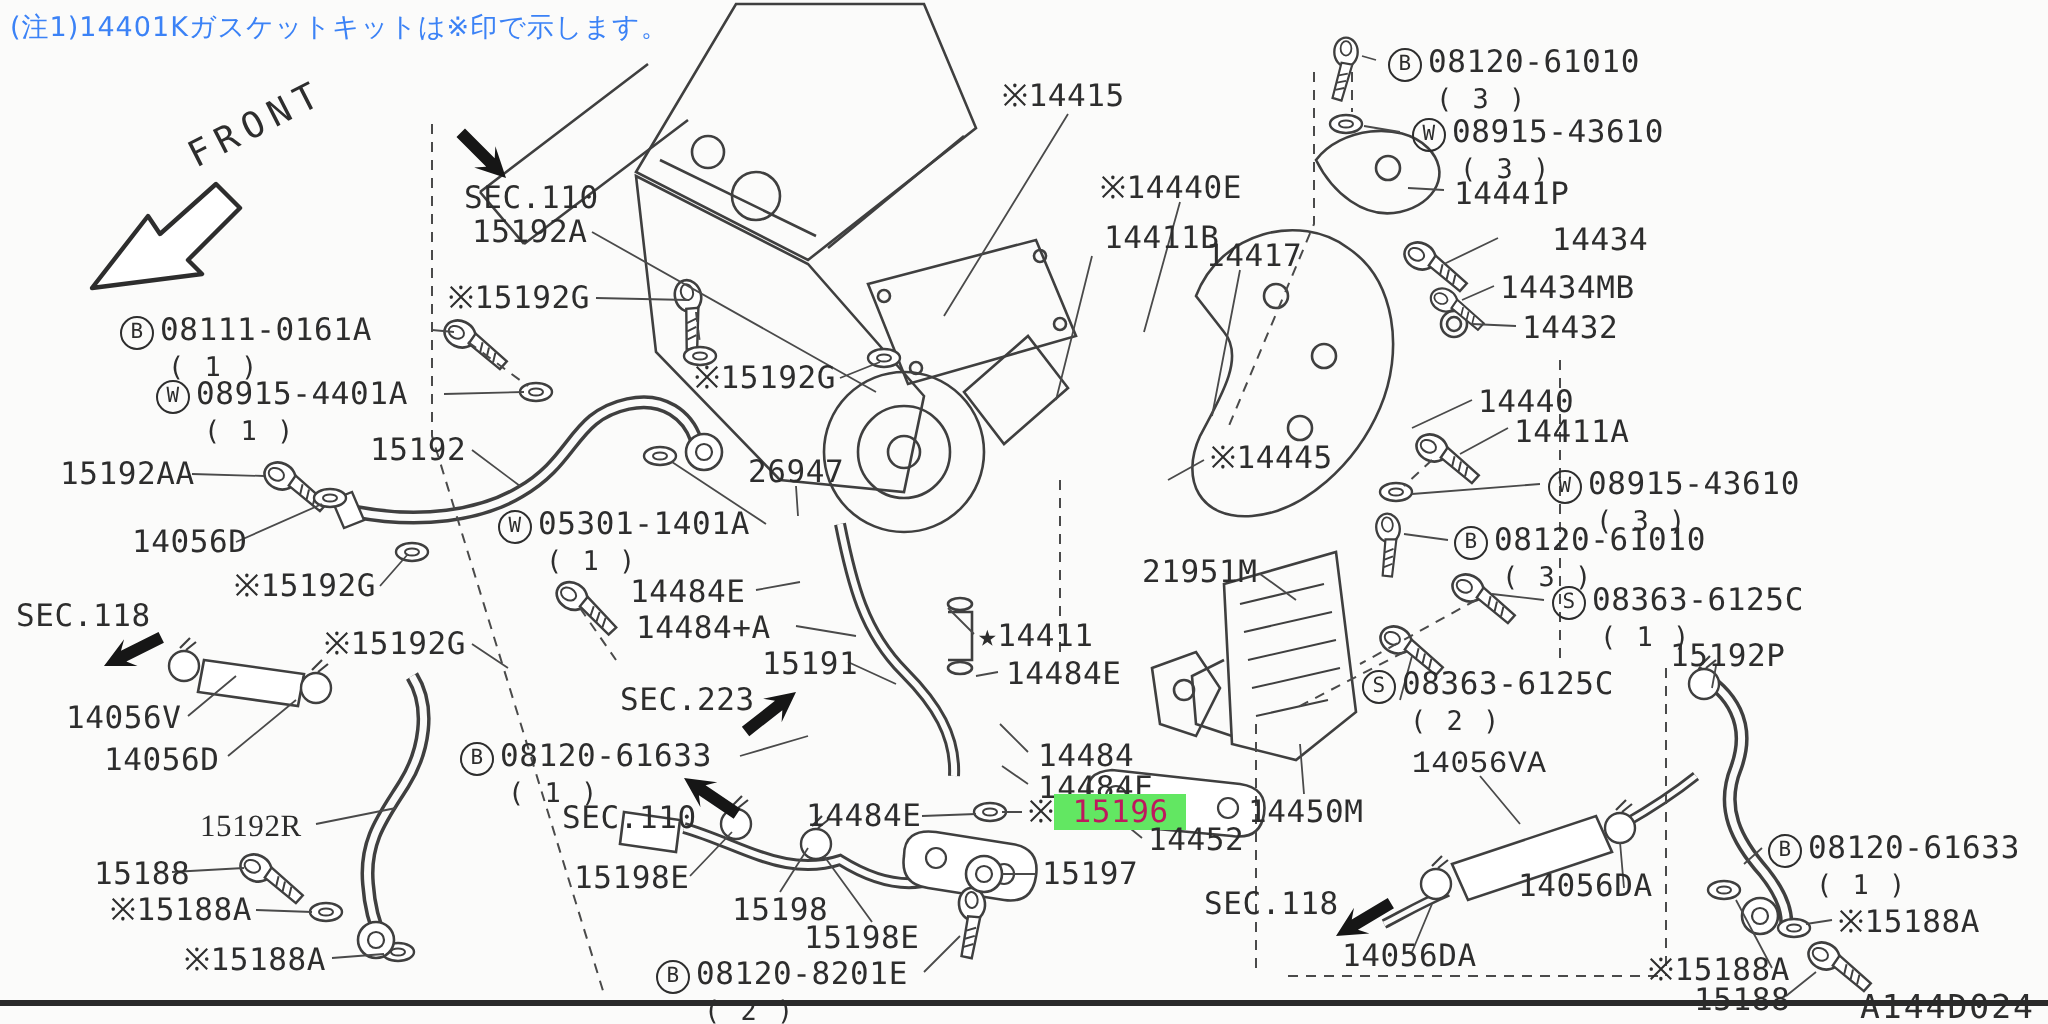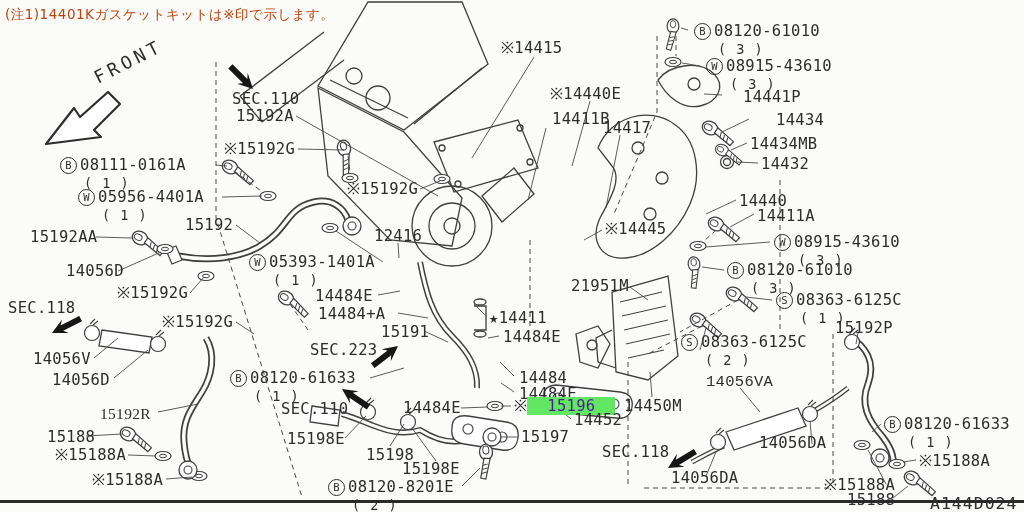--- a/index.html
+++ b/index.html
@@ -1,25 +1,25 @@
 <!DOCTYPE html>
 <html><head>
 <meta charset="utf-8">
 <style>
   html,body{margin:0;padding:0;background:#e8e8e8;}
   #stage{position:relative;width:1024px;height:512px;background:#fbfbfa;overflow:hidden;
          font-family:"DejaVu Sans Mono", monospace;color:#2d2d2d;}
   #art{position:absolute;left:0;top:0;}
   .notes{position:absolute;left:5px;top:4px;line-height:20px;font-size:13.5px;
-         font-family:"DejaVu Sans","Liberation Sans",sans-serif;color:#c2410c;letter-spacing:.5px;white-space:nowrap;}
+         font-family:"DejaVu Sans","Liberation Sans",sans-serif;color:#3b82f6;letter-spacing:.5px;white-space:nowrap;}
   .lbl{position:absolute;font-size:15.5px;line-height:16px;letter-spacing:.3px;white-space:nowrap;color:#2d2d2d;}
   .lbl .circ{display:inline-block;width:15px;height:15px;border:1.4px solid #2d2d2d;border-radius:50%;
              font-size:10.5px;line-height:15px;text-align:center;vertical-align:1px;margin-right:3px;}
   .lbl .qty{display:block;font-size:13.5px;margin-left:24px;margin-top:1px;letter-spacing:1px;}
-  .lbl .hl{padding:0 20px;color:#4c1d95;}
+  .lbl .hl{padding:0 9px;color:#be185d;}
   .code{position:absolute;font-size:16.5px;letter-spacing:1px;color:#2d2d2d;}
   .bottom-rule{position:absolute;left:0;top:500px;width:1024px;height:3px;background:#2a2a2a;}
 </style>
 </head>
 <body>
 
 <div id="stage">
 
   <svg id="art" width="1024" height="512" viewBox="0 0 1024 512">
     <defs>
@@ -231,62 +231,62 @@
   <div class="notes">
     <div>(注1)14401Kガスケットキットは※印で示します。</div>
   </div>
 
   <div id="labels-layer" style="position:absolute;left:0;top:0;width:1024px;height:512px;">
       <div class="lbl" style="left: 232px; top: 91px;"><span>SEC.110</span></div>
       <div class="lbl" style="left: 236px; top: 108px;"><span>15192A</span></div>
       <div class="lbl" style="left: 224px; top: 141px;"><span>※15192G</span></div>
       <div class="lbl" style="left: 347px; top: 181px;"><span>※15192G</span></div>
       <div class="lbl" style="left: 60px; top: 157px;"><span class="circ">B</span><span>08111-0161A</span><span class="qty">( 1 )</span></div>
-      <div class="lbl" style="left: 78px; top: 189px;"><span class="circ">W</span><span>05956-4401A</span><span class="qty">( 1 )</span></div>
+      <div class="lbl" style="left: 78px; top: 189px;"><span class="circ">W</span><span>08915-4401A</span><span class="qty">( 1 )</span></div>
       <div class="lbl" style="left: 185px; top: 217px;"><span>15192</span></div>
       <div class="lbl" style="left: 30px; top: 229px;"><span>15192AA</span></div>
       <div class="lbl" style="left: 66px; top: 263px;"><span>14056D</span></div>
       <div class="lbl" style="left: 117px; top: 285px;"><span>※15192G</span></div>
       <div class="lbl" style="left: 8px; top: 300px;"><span>SEC.118</span></div>
       <div class="lbl" style="left: 162px; top: 314px;"><span>※15192G</span></div>
       <div class="lbl" style="left: 33px; top: 351px;"><span>14056V</span></div>
       <div class="lbl" style="left: 52px; top: 372px;"><span>14056D</span></div>
       <div class="lbl" style="left: 100px; top: 406px; font-family: Liberation Serif, serif;"><span>15192R</span></div>
       <div class="lbl" style="left: 47px; top: 429px;"><span>15188</span></div>
       <div class="lbl" style="left: 55px; top: 447px;"><span>※15188A</span></div>
       <div class="lbl" style="left: 92px; top: 472px;"><span>※15188A</span></div>
       <div class="lbl" style="left: 501px; top: 40px;"><span>※14415</span></div>
       <div class="lbl" style="left: 550px; top: 86px;"><span>※14440E</span></div>
       <div class="lbl" style="left: 511px; top: 111px; margin-left: 41px;"><span>14411B</span></div>
       <div class="lbl" style="left: 603px; top: 120px;"><span>14417</span></div>
       <div class="lbl" style="left: 694px; top: 23px;"><span class="circ">B</span><span>08120-61010</span><span class="qty">( 3 )</span></div>
       <div class="lbl" style="left: 706px; top: 58px;"><span class="circ">W</span><span>08915-43610</span><span class="qty">( 3 )</span></div>
-      <div class="lbl" style="left: 743px; top: 89px;"><span>14441P</span></div>
+      <div class="lbl" style="left: 727px; top: 89px;"><span>14441P</span></div>
       <div class="lbl" style="left: 776px; top: 112px;"><span>14434</span></div>
       <div class="lbl" style="left: 750px; top: 136px;"><span>14434MB</span></div>
       <div class="lbl" style="left: 761px; top: 156px;"><span>14432</span></div>
       <div class="lbl" style="left: 739px; top: 193px;"><span>14440</span></div>
       <div class="lbl" style="left: 757px; top: 208px;"><span>14411A</span></div>
       <div class="lbl" style="left: 774px; top: 234px;"><span class="circ">W</span><span>08915-43610</span><span class="qty">( 3 )</span></div>
       <div class="lbl" style="left: 727px; top: 262px;"><span class="circ">B</span><span>08120-61010</span><span class="qty">( 3 )</span></div>
       <div class="lbl" style="left: 776px; top: 292px;"><span class="circ">S</span><span>08363-6125C</span><span class="qty">( 1 )</span></div>
       <div class="lbl" style="left: 835px; top: 320px;"><span>15192P</span></div>
       <div class="lbl" style="left: 681px; top: 334px;"><span class="circ">S</span><span>08363-6125C</span><span class="qty">( 2 )</span></div>
       <div class="lbl" style="left: 706px; top: 374px; font-family: Liberation Mono, monospace;"><span>14056VA</span></div>
       <div class="lbl" style="left: 759px; top: 435px;"><span>14056DA</span></div>
       <div class="lbl" style="left: 884px; top: 416px;"><span class="circ">B</span><span>08120-61633</span><span class="qty">( 1 )</span></div>
       <div class="lbl" style="left: 919px; top: 453px;"><span>※15188A</span></div>
       <div class="lbl" style="left: 824px; top: 477px;"><span>※15188A</span></div>
       <div class="lbl" style="left: 847px; top: 492px;"><span>15188</span></div>
       <div class="lbl" style="left: 605px; top: 221px;"><span>※14445</span></div>
       <div class="lbl" style="left: 571px; top: 278px;"><span>21951M</span></div>
       <div class="lbl" style="left: 489px; top: 310px;"><span>★14411</span></div>
       <div class="lbl" style="left: 503px; top: 329px;"><span>14484E</span></div>
-      <div class="lbl" style="left: 374px; top: 228px;"><span>12416</span></div>
-      <div class="lbl" style="left: 249px; top: 254px;"><span class="circ">W</span><span>05393-1401A</span><span class="qty">( 1 )</span></div>
+      <div class="lbl" style="left: 374px; top: 228px;"><span>26947</span></div>
+      <div class="lbl" style="left: 249px; top: 254px;"><span class="circ">W</span><span>05301-1401A</span><span class="qty">( 1 )</span></div>
       <div class="lbl" style="left: 315px; top: 288px;"><span>14484E</span></div>
       <div class="lbl" style="left: 318px; top: 306px;"><span>14484+A</span></div>
       <div class="lbl" style="left: 381px; top: 324px;"><span>15191</span></div>
       <div class="lbl" style="left: 310px; top: 342px;"><span>SEC.223</span></div>
       <div class="lbl" style="left: 230px; top: 370px;"><span class="circ">B</span><span>08120-61633</span><span class="qty">( 1 )</span></div>
       <div class="lbl" style="left: 281px; top: 401px;"><span>SEC.110</span></div>
       <div class="lbl" style="left: 403px; top: 400px;"><span>14484E</span></div>
       <div class="lbl" style="left: 519px; top: 370px;"><span>14484</span></div>
       <div class="lbl" style="left: 519px; top: 386px;"><span>14484E</span></div>
       <div class="lbl" style="left: 514px; top: 398px;"><span>※</span><span class="hl" style="background: rgb(98, 231, 98);">15196</span></div>

